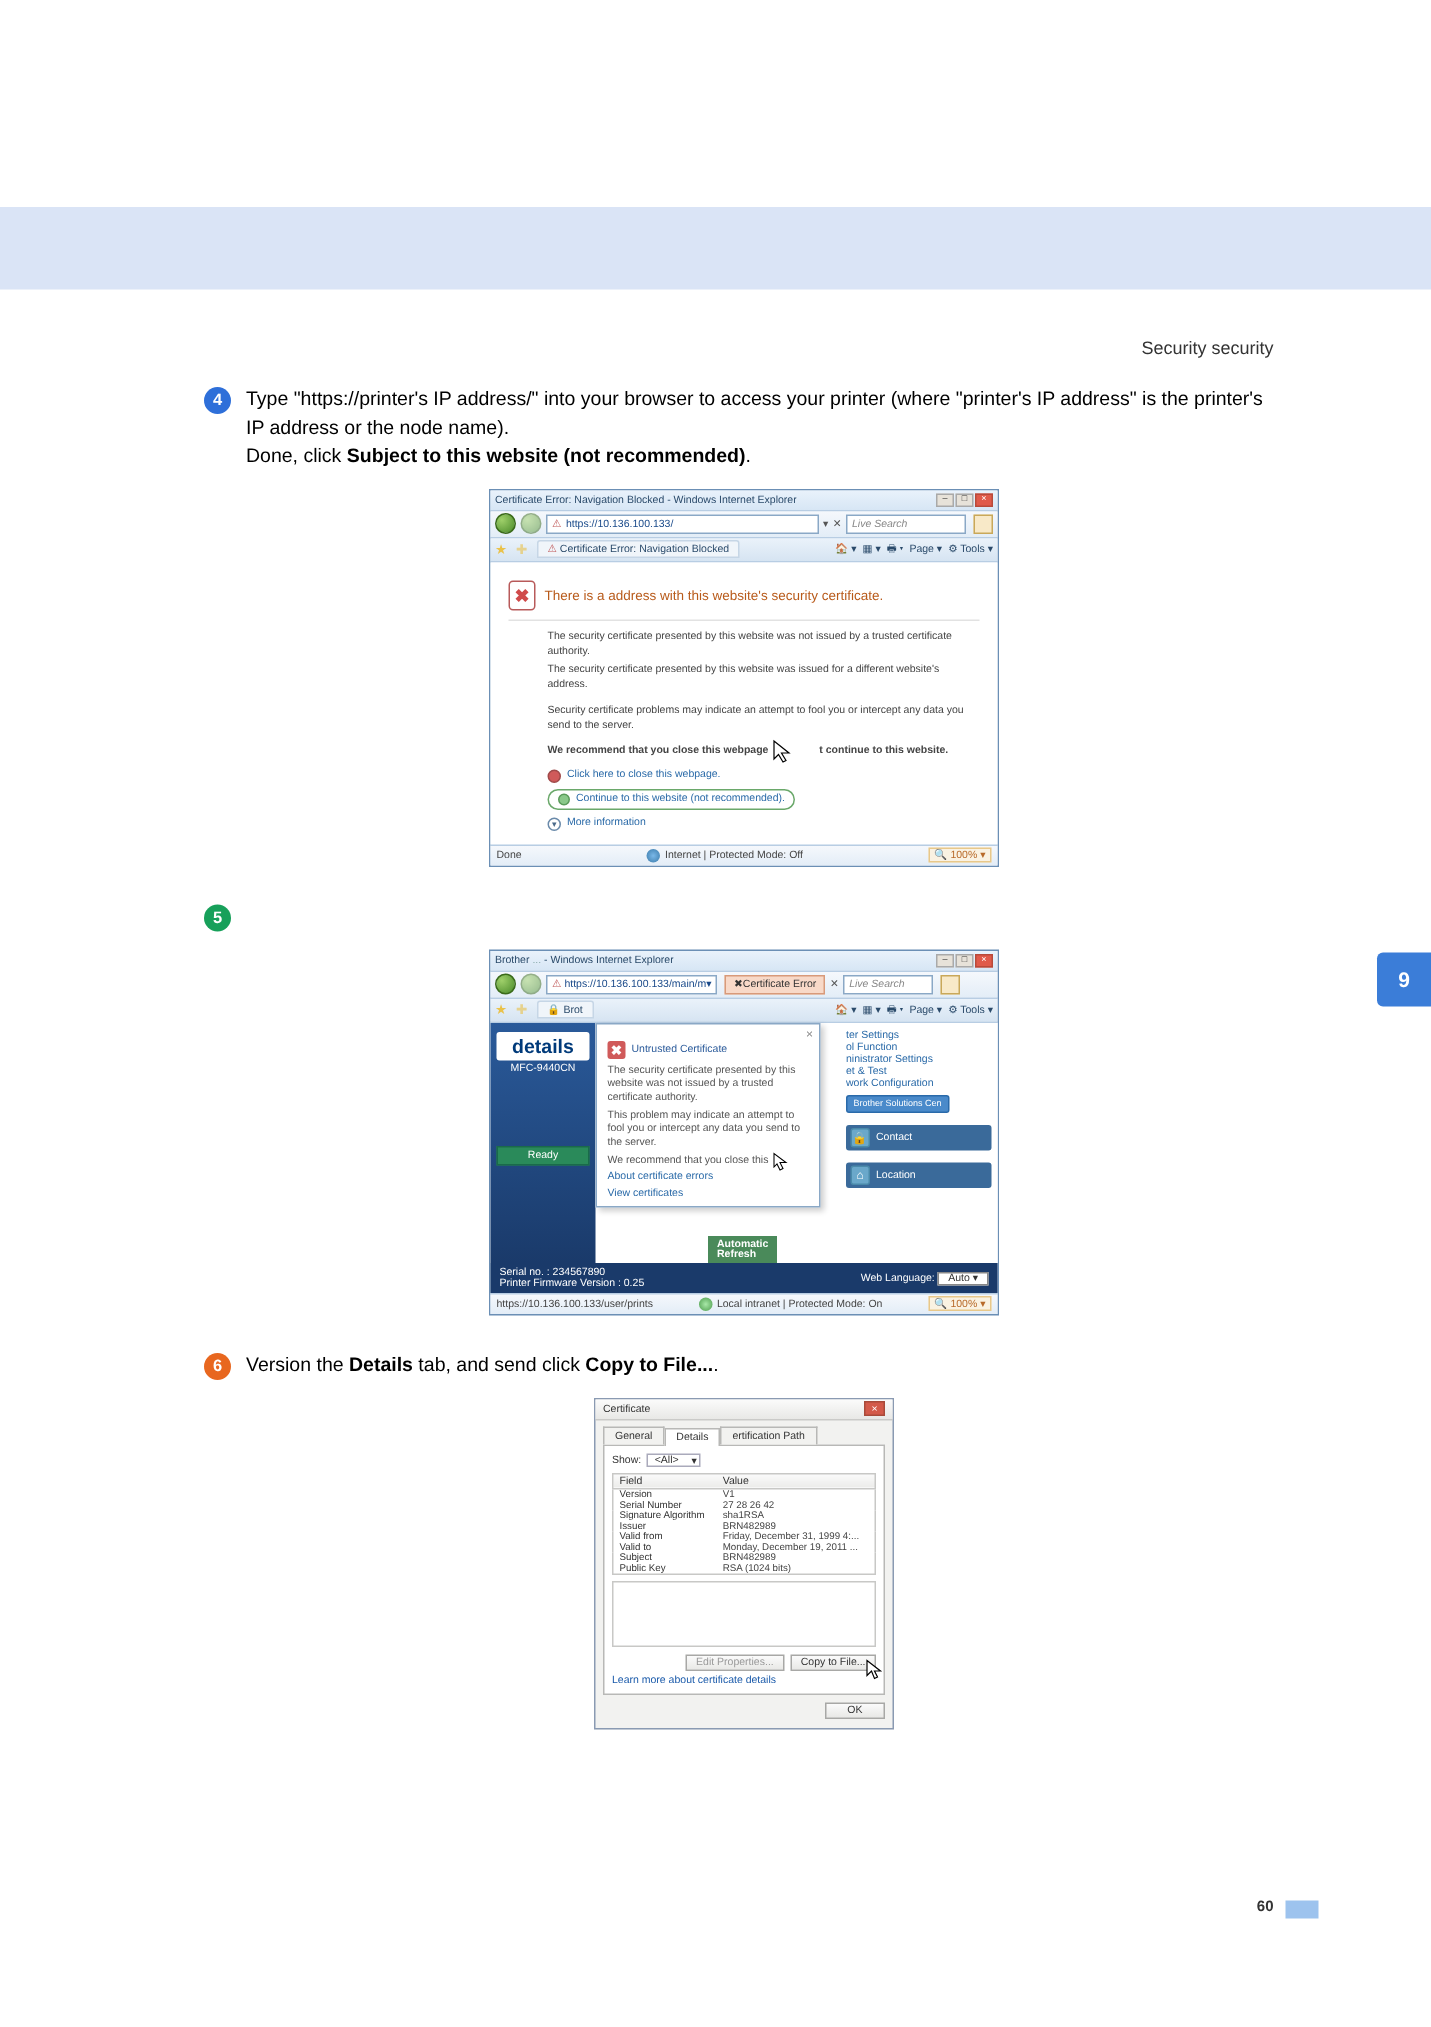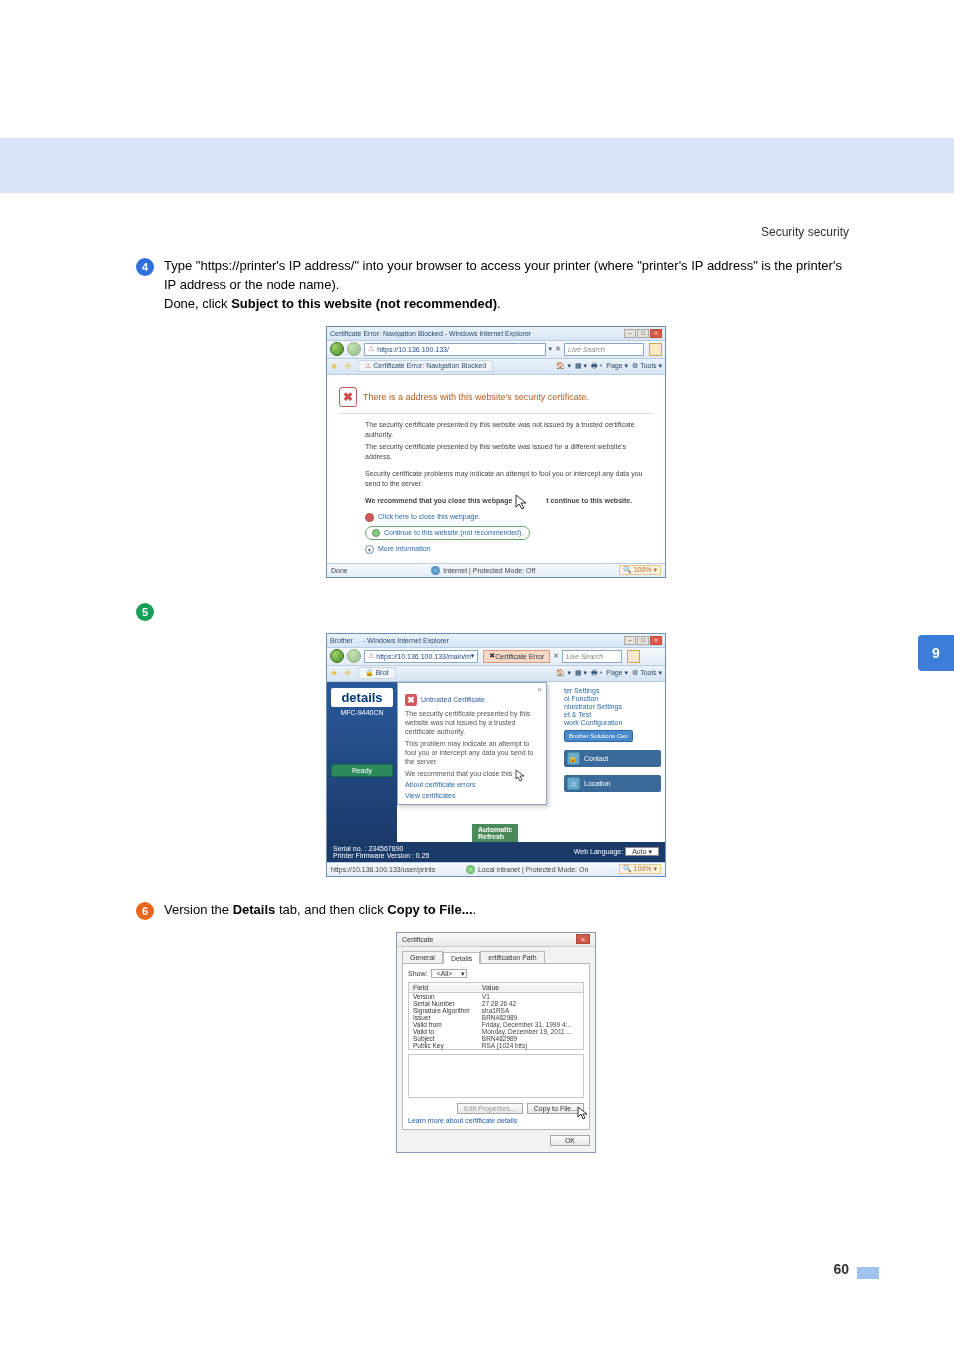--- a/index.html
+++ b/index.html
@@ -254,21 +254,21 @@
   .detail-big { height: 44px; border: 1px solid #c8c8c6; background: #fff; margin-top: 4px; }
   .cd-btn-row { display: flex; justify-content: flex-end; gap: 4px; margin-top: 5px; }
   .cd-btn { border: 1px solid #a8a8a6; background: linear-gradient(#fbfbfb, #e8e8e6); padding: 1px 6px; font-size: 7px; }
   .cd-learn { color: #1a5aaa; margin-top: 3px; font-size: 7px; }
   .cd-foot { display: flex; justify-content: flex-end; padding: 0 5px 6px 5px; }
 
   .page-num {
     position: absolute;
     bottom: 74px;
     right: 105px;
-    font-size: 14px;
+    font-size: 10px;
     font-weight: bold;
     color: #333;
   }
   .page-accent {
     position: absolute;
     bottom: 72px;
     right: 75px;
     width: 22px;
     height: 12px;
     background: #9dc3ee;
@@ -493,21 +493,21 @@
       </div>
     </div>
   </div>
 
   <div class="step">
     <div class="step-row">
       <div class="step-num num-6">
           <span>6</span>
         </div>
       <div class="step-text">
-        <span>Version the </span><b>Details</b><span> tab, and then click </span><b>Copy to File...</b><span>.</span>
+        <span>Version the </span><b>Details</b><span> tab, and send click </span><b>Copy to File...</b><span>.</span>
       </div>
     </div>
   </div>
 
   <div class="figure-wrap">
     <div class="cert-dialog">
       <div class="cd-title">
         <span>Certificate</span>
         <span class="cd-close">×</span>
       </div>

